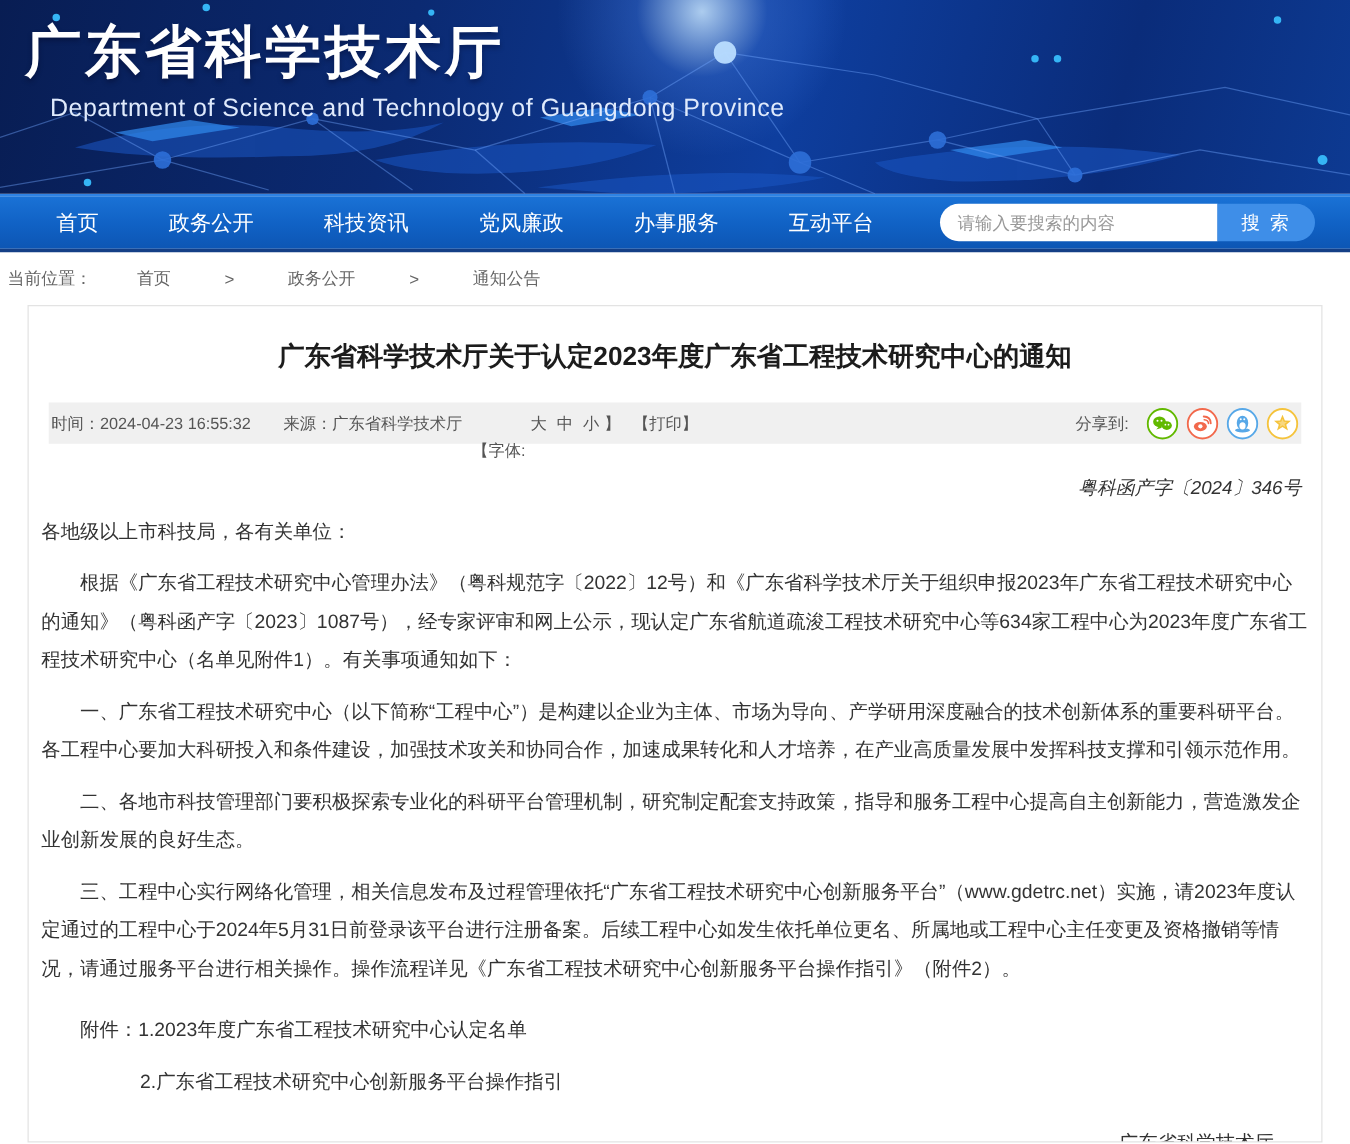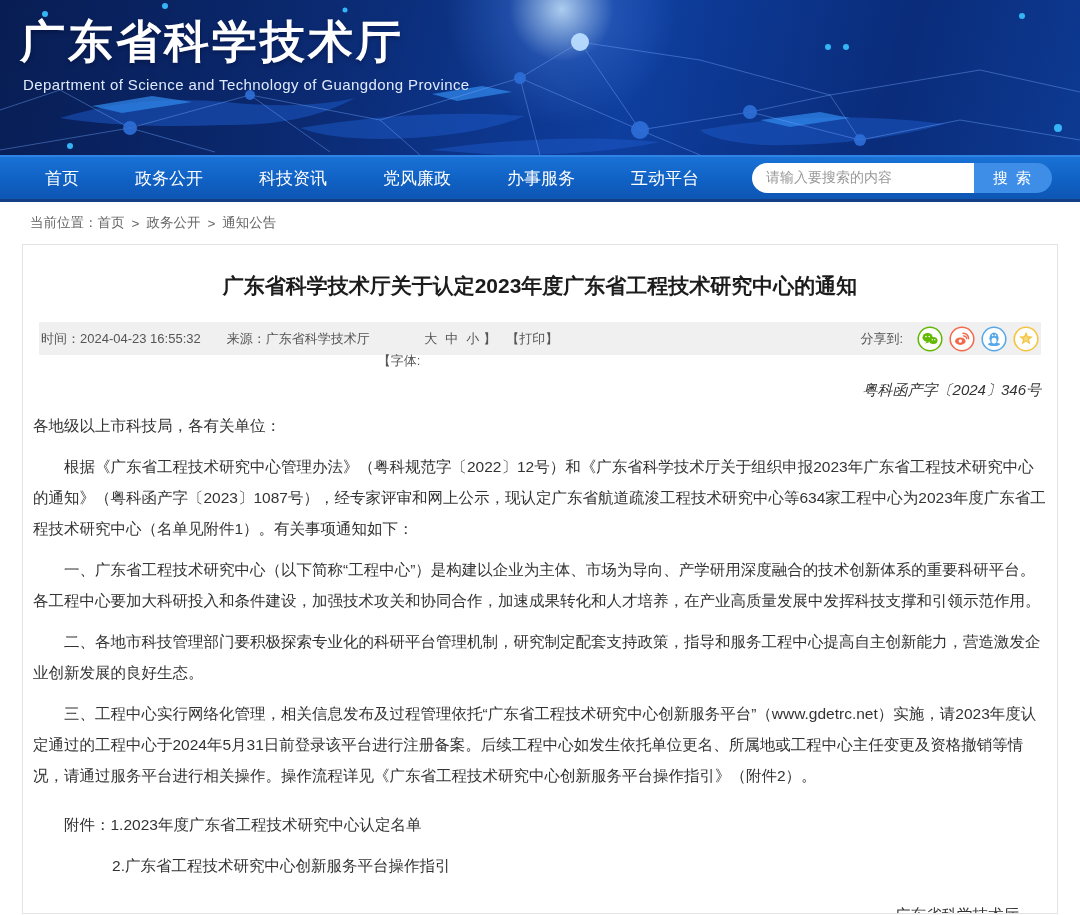--- a/index.html
+++ b/index.html
@@ -13,47 +13,47 @@
       radial-gradient(circle at 52% 6%, rgba(200,230,255,.85), rgba(90,150,255,.25) 9%, transparent 20%),
       linear-gradient(104deg,#081d53 0%,#0b2a72 30%,#0e3e9e 58%,#0a2c7a 82%,#0d3a92 100%);
   }
   .header-deco { position:absolute; inset:0; width:100%; height:100%; }
   .site-title {
     position:absolute; left:20px; top:12px; color:#fff;
     font-size:45px; font-weight:bold; letter-spacing:3px;
     text-shadow:0 2px 4px rgba(0,0,30,.35);
   }
   .site-subtitle {
-    position:absolute; left:23px; top:76px; color:#dfeafc;
-    font-size:15px; letter-spacing:.4px;
+    position:absolute; left:40px; top:76px; color:#dfeafc;
+    font-size:20px; letter-spacing:.4px;
   }
 
   
   .nav {
     height:47px; display:flex; align-items:center;
     background:linear-gradient(180deg,#1a72d6 0%,#1061c4 55%,#0d56b4 100%);
     border-top:2px solid #2f83e4; border-bottom:3px solid #143f86;
   }
   .nav-items { display:flex; gap:56px; margin-left:45px; }
   .nav-item { color:#fff; font-size:17px; text-decoration:none; cursor:pointer; white-space:nowrap; }
   .search-box { margin-left:auto; margin-right:28px; display:flex; height:30px; }
   .search-input {
     width:222px; border:none; outline:none; background:#fff;
-    border-radius:15px 0 0 15px; padding:0 14px; font-size:14px; color:#c2410c;font-family:Liberation Mono, monospace;
+    border-radius:15px 0 0 15px; padding:0 14px; font-size:14px; color:#c2410c;
   }
   .search-input::placeholder { color:#999; }
   .search-btn {
     width:78px; border:none; background:#3e8ee8; color:#fff; font-size:15px;
     border-radius:0 15px 15px 0; cursor:pointer; letter-spacing:2px;
   }
 
   
   .breadcrumb {
-    height:42px; display:flex; align-items:center; padding-left:30px;
-    font-size:13.5px; color:#666; background:#fff;
+    height:42px; display:flex; align-items:center; padding-left:6px;
+    font-size:13.5px; color:#666; background:#fff;gap:36px;
   }
   .breadcrumb a { color:#666; text-decoration:none; cursor:pointer; }
   .crumb-sep { margin:0 7px; }
 
   
   .card {
     margin:0 22px; height:670px; background:#fff;
     border:1px solid #e3e3e3; overflow:hidden;
   }
   .article-title {

